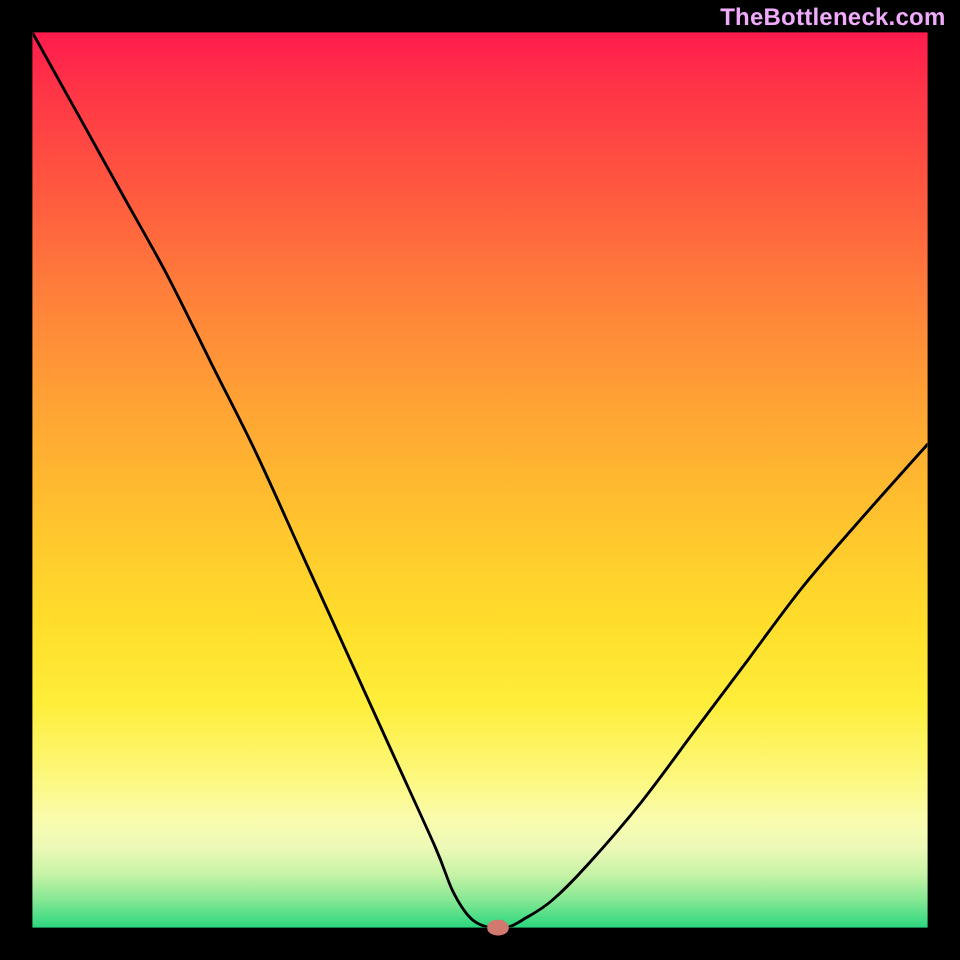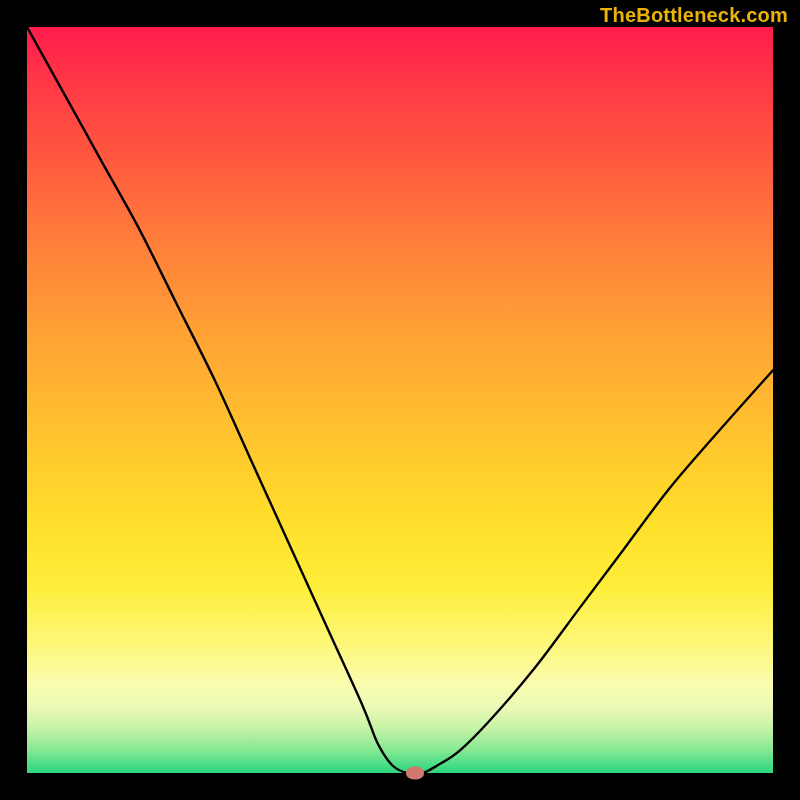--- a/index.html
+++ b/index.html
@@ -14,21 +14,21 @@
   .frame {
     position: relative;
     width: 800px;
     height: 800px;
     background: #000;
   }
   .attribution {
     position: absolute;
     top: 4px;
     right: 12px;
-    color: #eab308;
+    color: #f0abfc;
     font-size: 20px;
     font-weight: 600;
     letter-spacing: 0.2px;
   }
   .plot-area {
     position: absolute;
     left: 27px;
     top: 27px;
     width: 746px;
     height: 746px;

